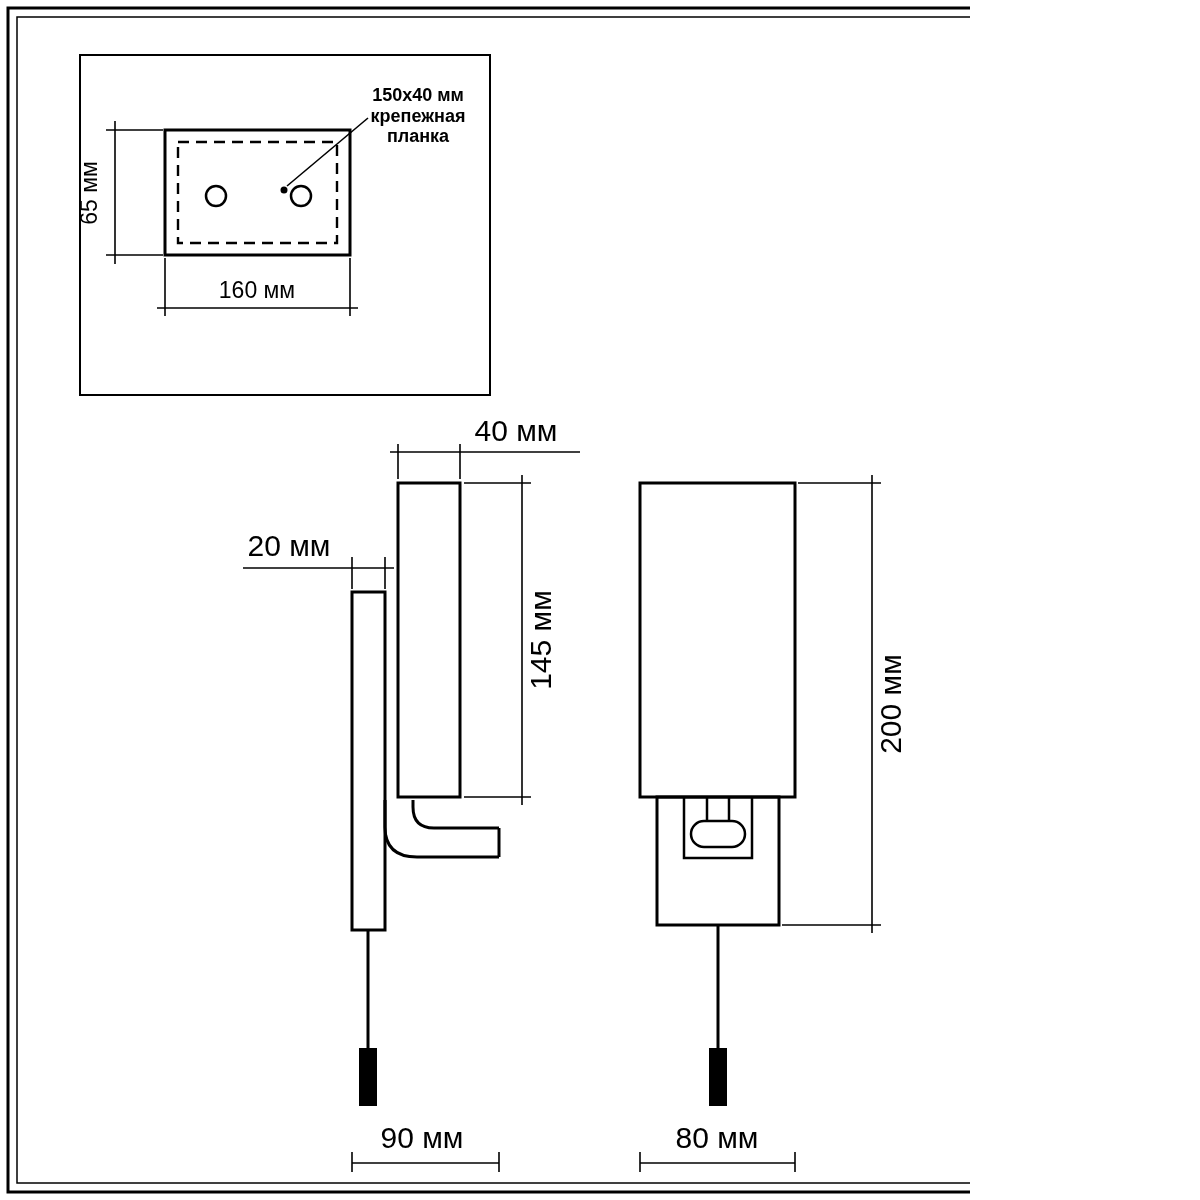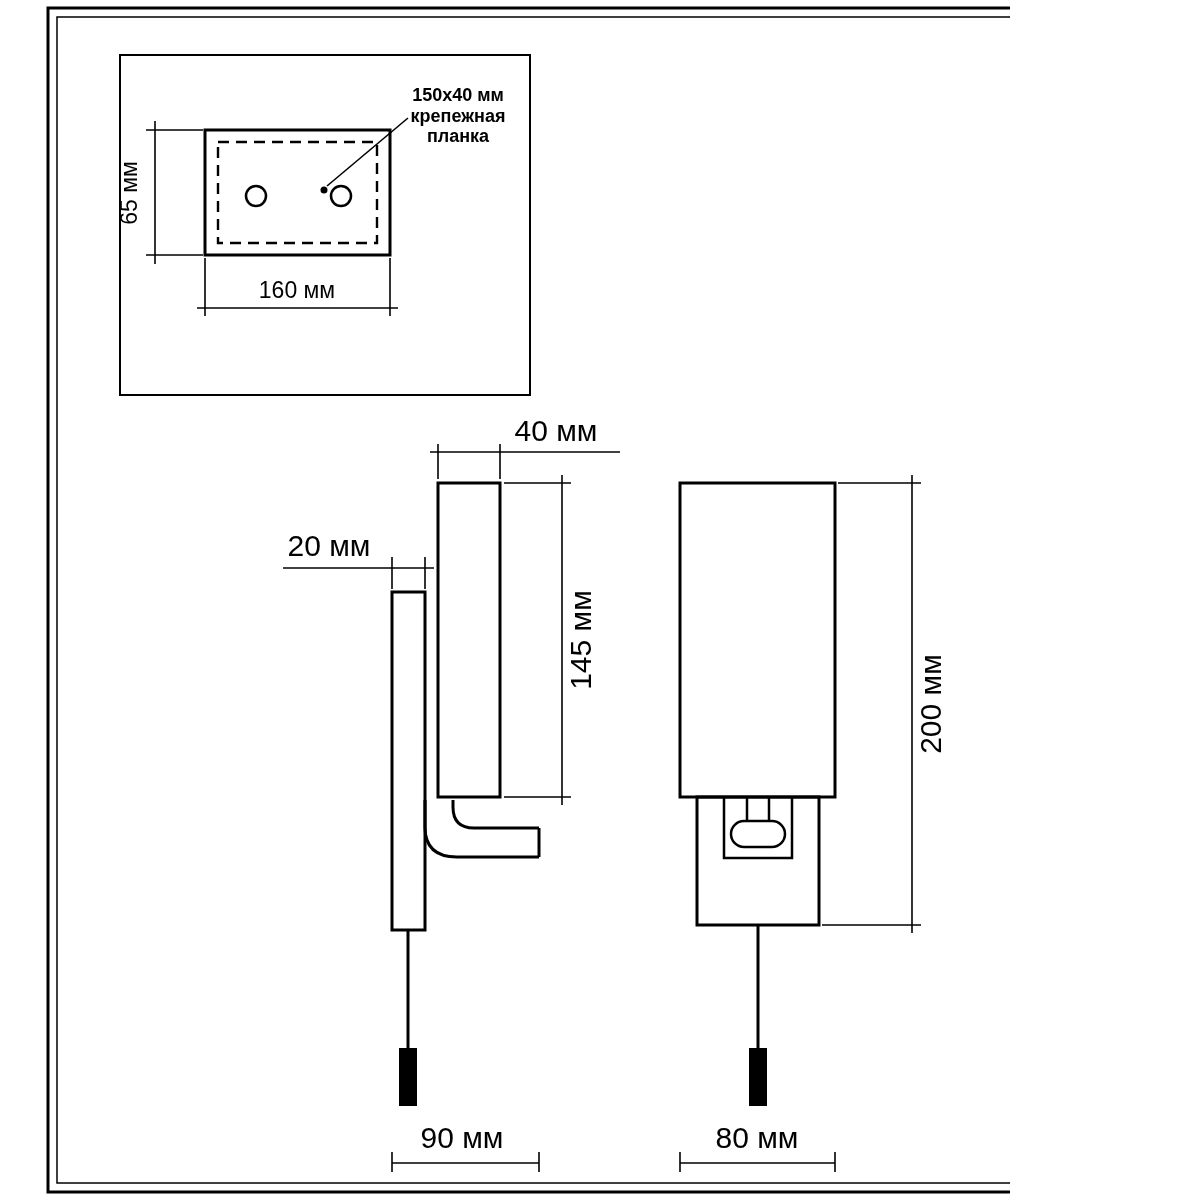--- a/index.html
+++ b/index.html
@@ -1,16 +1,16 @@
 <!DOCTYPE html>
 <html><head>
 <meta charset="utf-8">
 <style>
   html,body{margin:0;padding:0;background:#ffffff;}
-  .canvas{width:970px;height:1200px;position:relative;background:#ffffff;overflow:hidden;padding-left:40px;}
+  .canvas{width:970px;height:1200px;position:relative;background:#ffffff;overflow:hidden;}
   svg{display:block;}
   svg text{font-family:"Liberation Sans","DejaVu Sans",sans-serif;fill:#000000;}
   .dim-label{font-size:30px;}
   .dim-label-small{font-size:23px;}
   .callout{font-size:18px;font-weight:700;}
   .shape{fill:none;stroke:#000000;stroke-width:3;}
   .shape-med{fill:none;stroke:#000000;stroke-width:2.5;}
   .thin{fill:none;stroke:#000000;stroke-width:1.6;}
   .dashed{fill:none;stroke:#000000;stroke-width:2.4;stroke-dasharray:11 7;}
   .solidfill{fill:#000000;stroke:none;}

